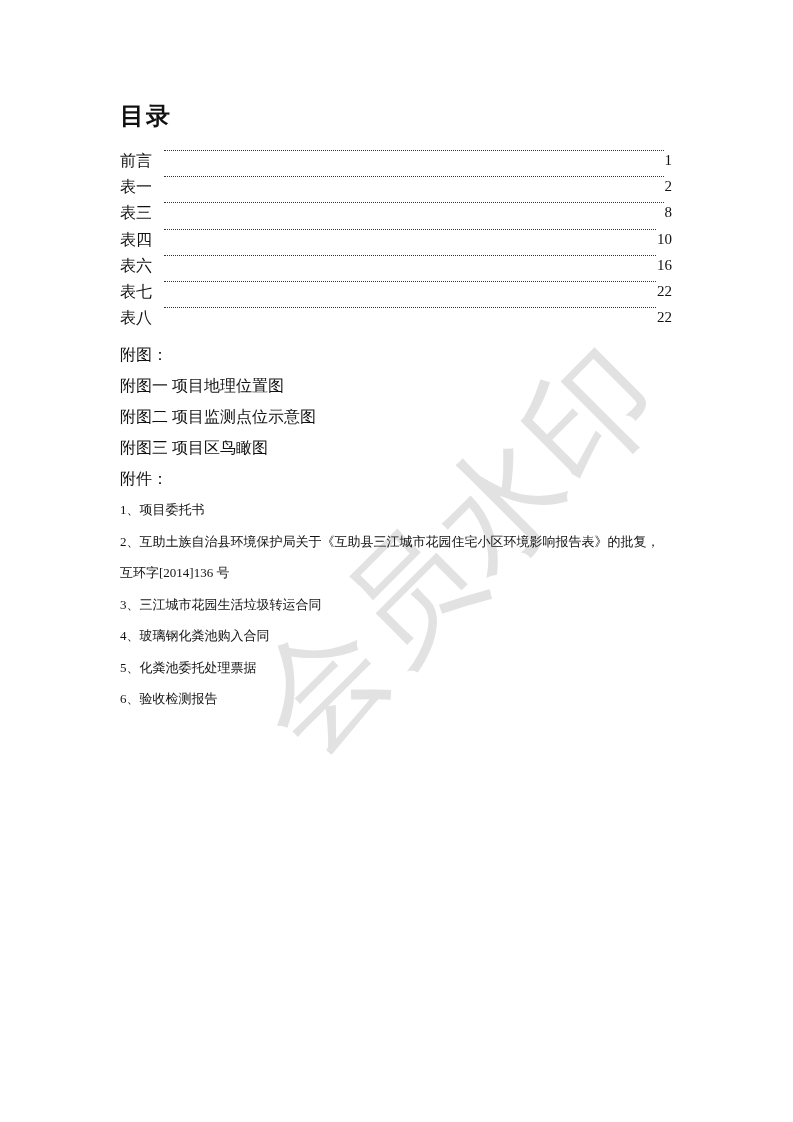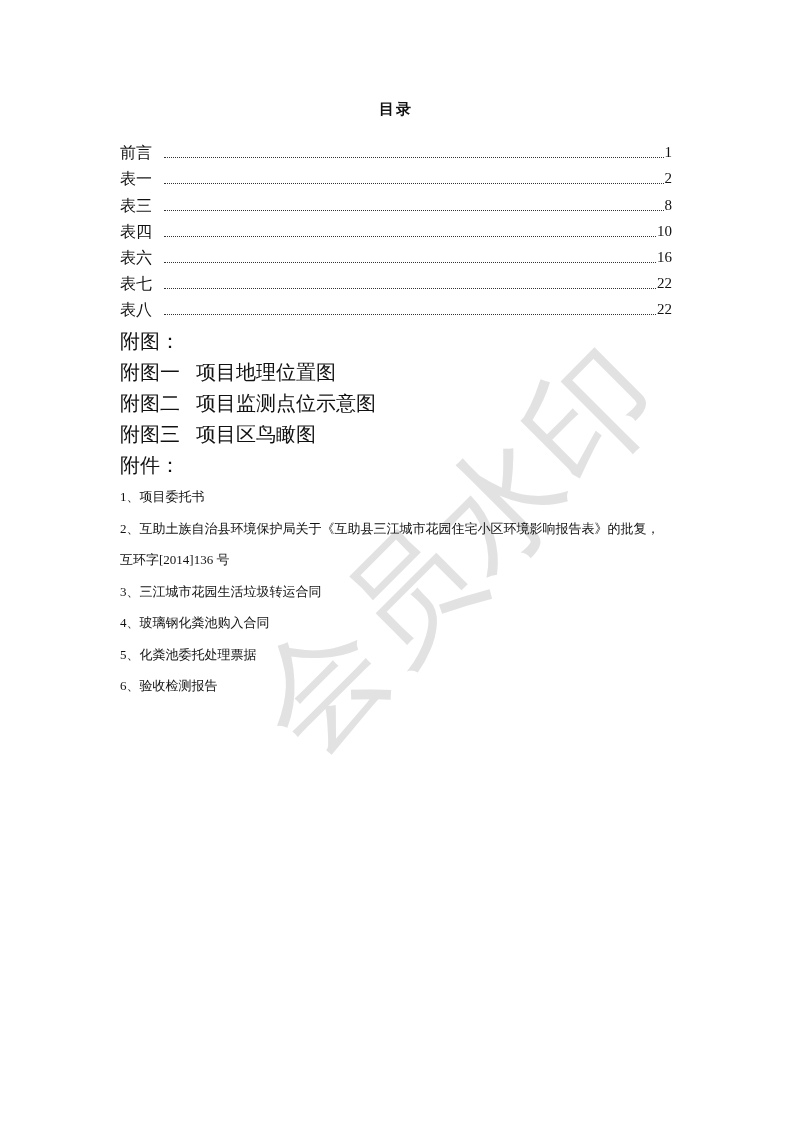--- a/index.html
+++ b/index.html
@@ -36,54 +36,54 @@
   }
   .content {
     position: absolute;
     left: 120px;
     top: 100px;
     width: 552px;
     z-index: 1;
   }
   .doc-title {
     margin: 0 0 18px 0;
-    text-align: center;
-    font-size: 15px;
+    text-align: left;
+    font-size: 24px;
     font-weight: bold;
     letter-spacing: 2px;
   }
   .toc-list {
     margin-bottom: 6px;
   }
   .toc-row {
     display: flex;
-    align-items: flex-end;
+    align-items: flex-start;
     height: 26.2px;
     font-size: 16px;
   }
   .toc-label {
     line-height: 21px;
     white-space: pre;
   }
   .toc-dots {
     flex: 1;
     margin: 0 1px 5px 12px;
     border-bottom: 1.6px dotted #333333;
   }
   .toc-page {
     line-height: 21px;
     font-size: 15px;
   }
   .sec-line {
     margin: 0;
-    font-size: 20px;
+    font-size: 16px;
     line-height: 31px;
   }
   .fig-label {
-    margin-right: 16px;
+    margin-right: 4px;
   }
   .att-item {
     margin: 0;
     font-size: 13px;
     line-height: 31.5px;
   }
 </style>
 </head>
 <body>
 

